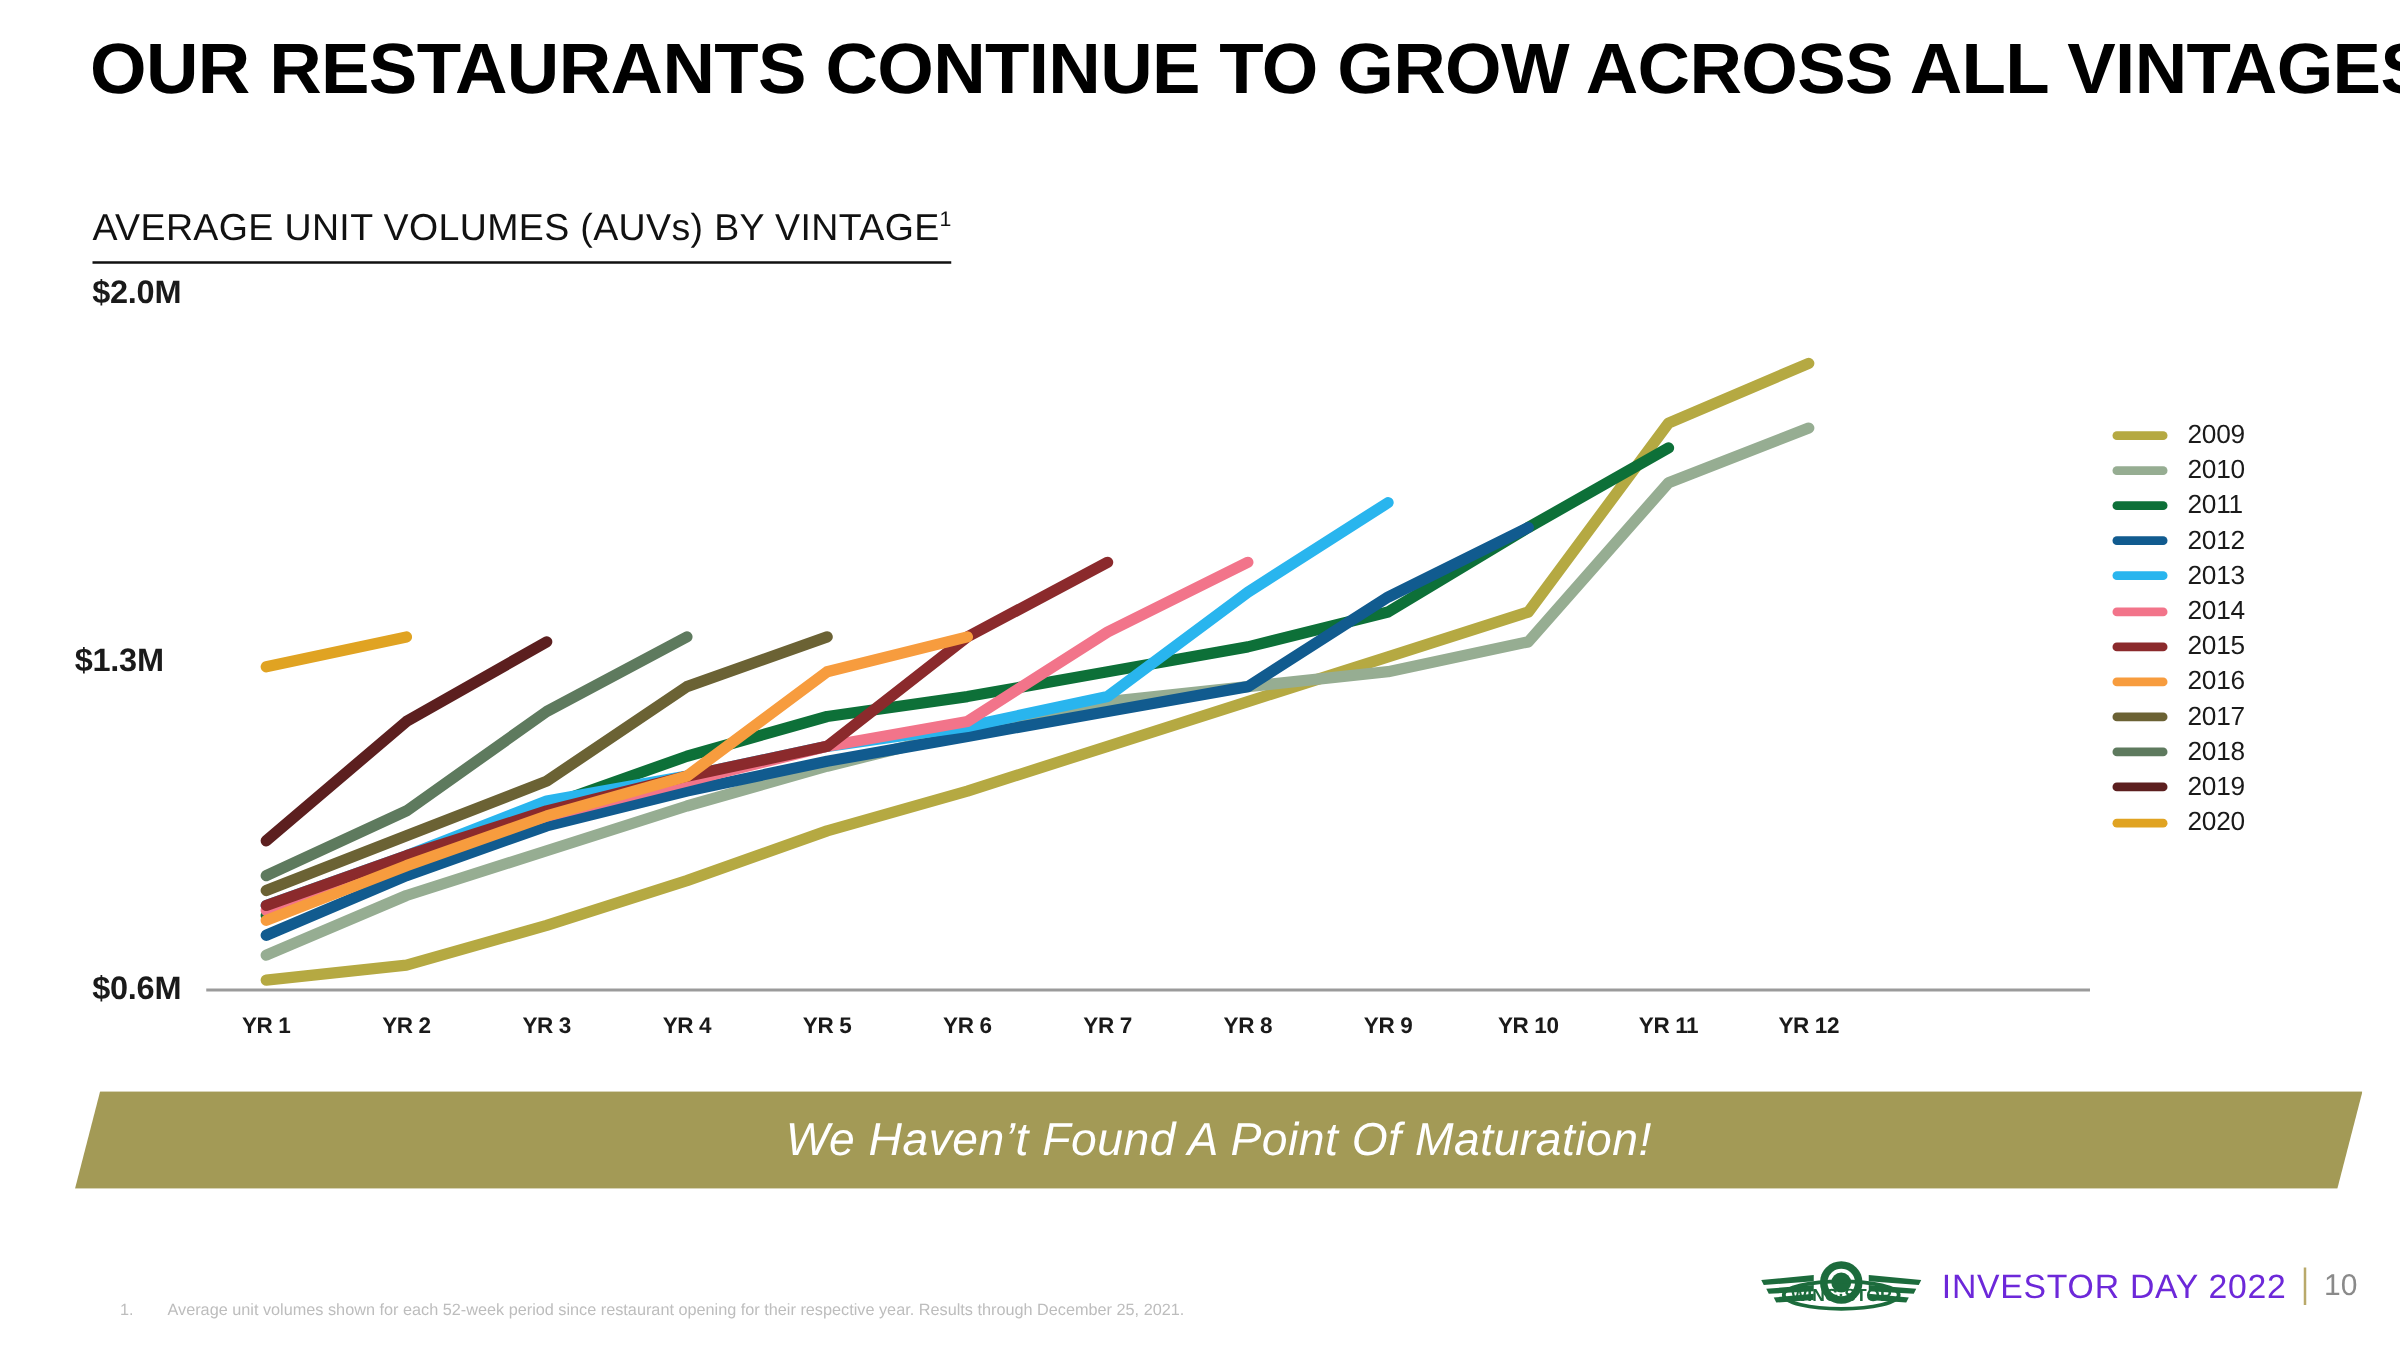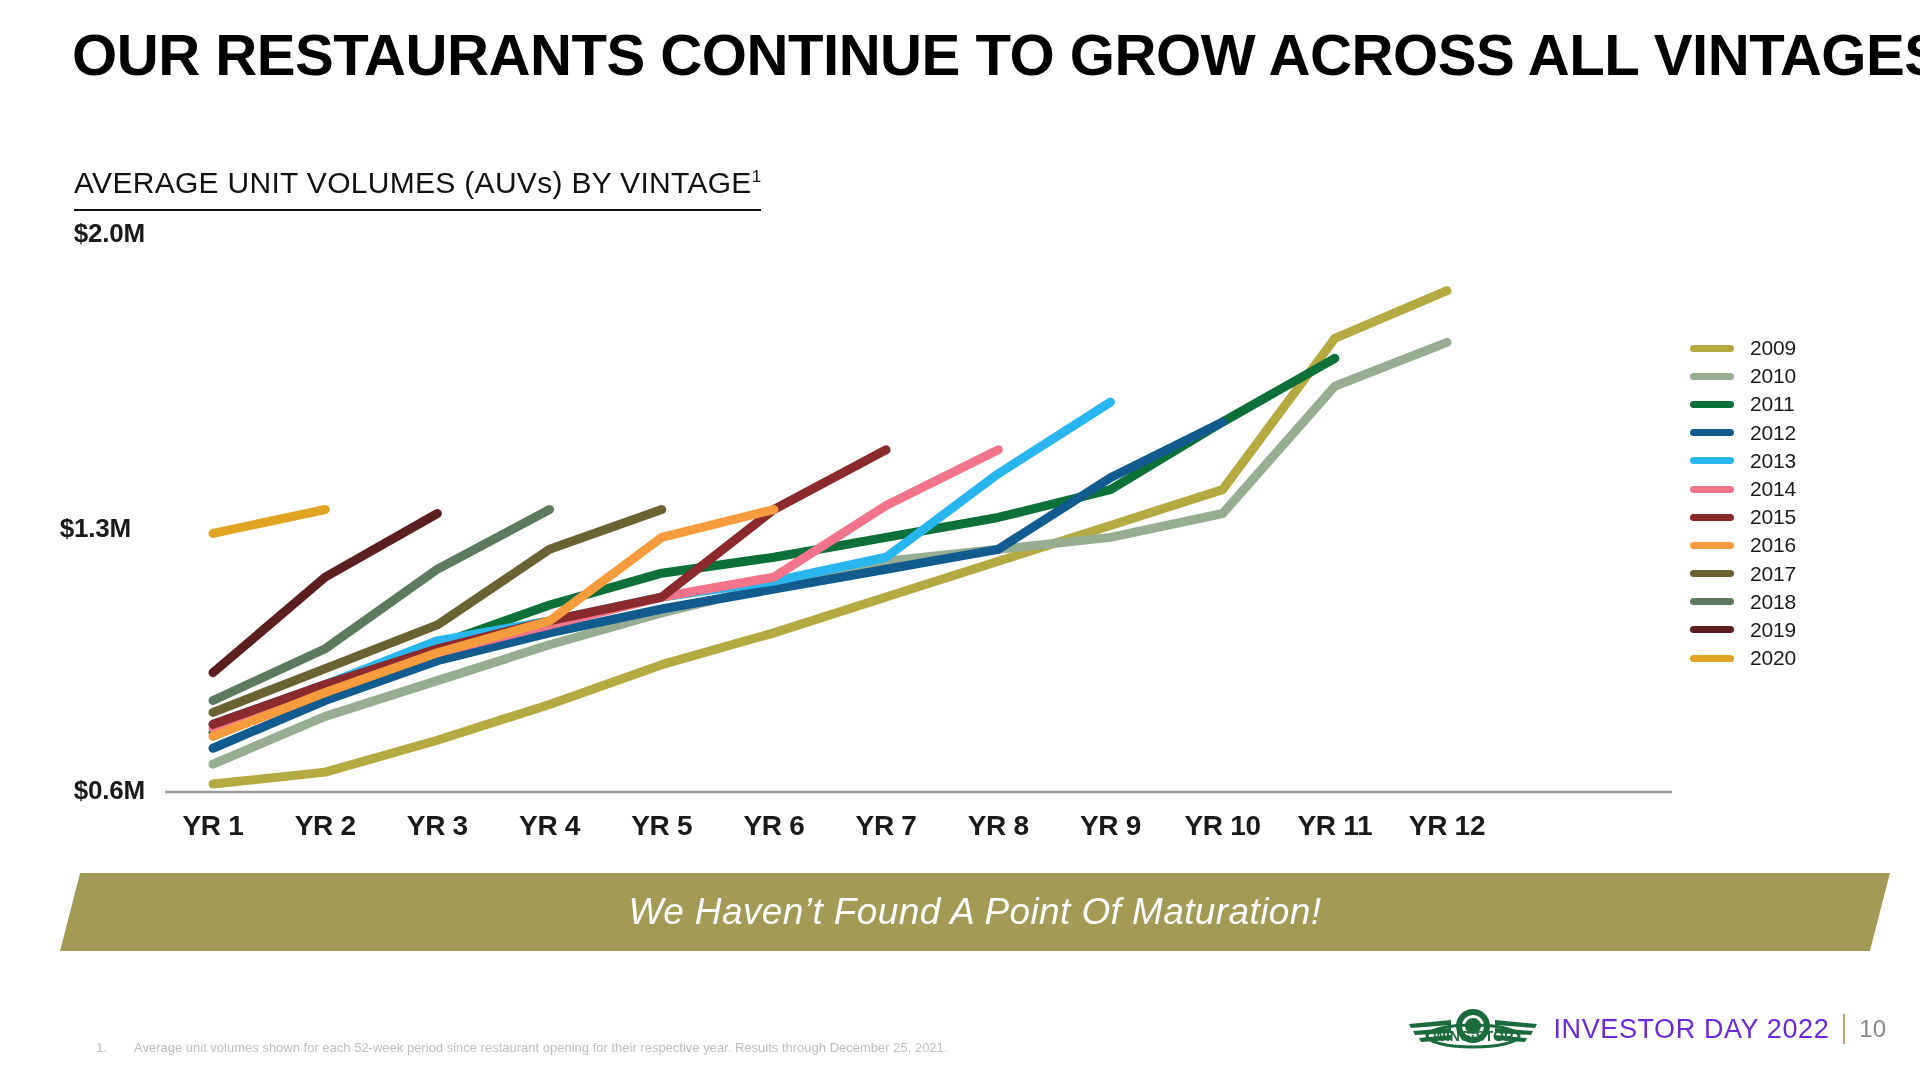--- a/index.html
+++ b/index.html
@@ -63,21 +63,21 @@
     position: absolute;
     font-size: 26px;
     font-weight: 700;
     color: #1a1a1a;
     text-align: right;
     width: 110px;
     letter-spacing: -0.2px;
   }
   .xtick-label {
     position: absolute;
-    font-size: 28px;
+    font-size: 18px;
     font-weight: 700;
     color: #1a1a1a;
     text-align: center;
     width: 120px;
     letter-spacing: -0.3px;
   }
 
   
   #legend {
     position: absolute;

